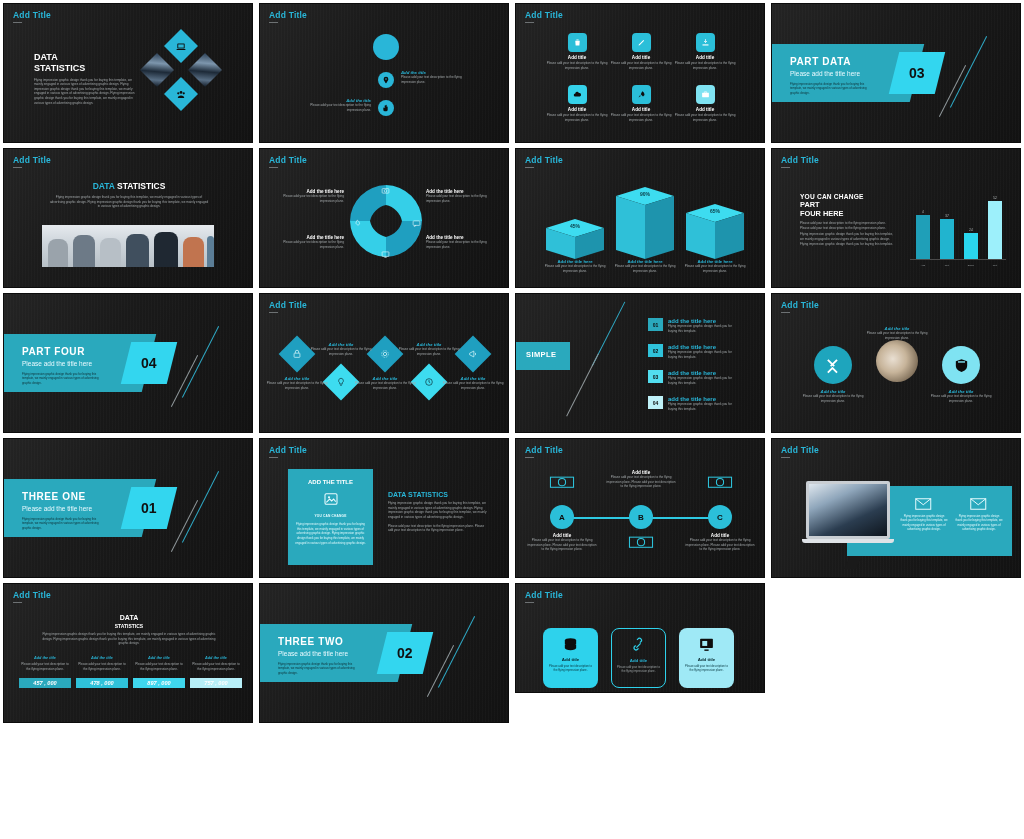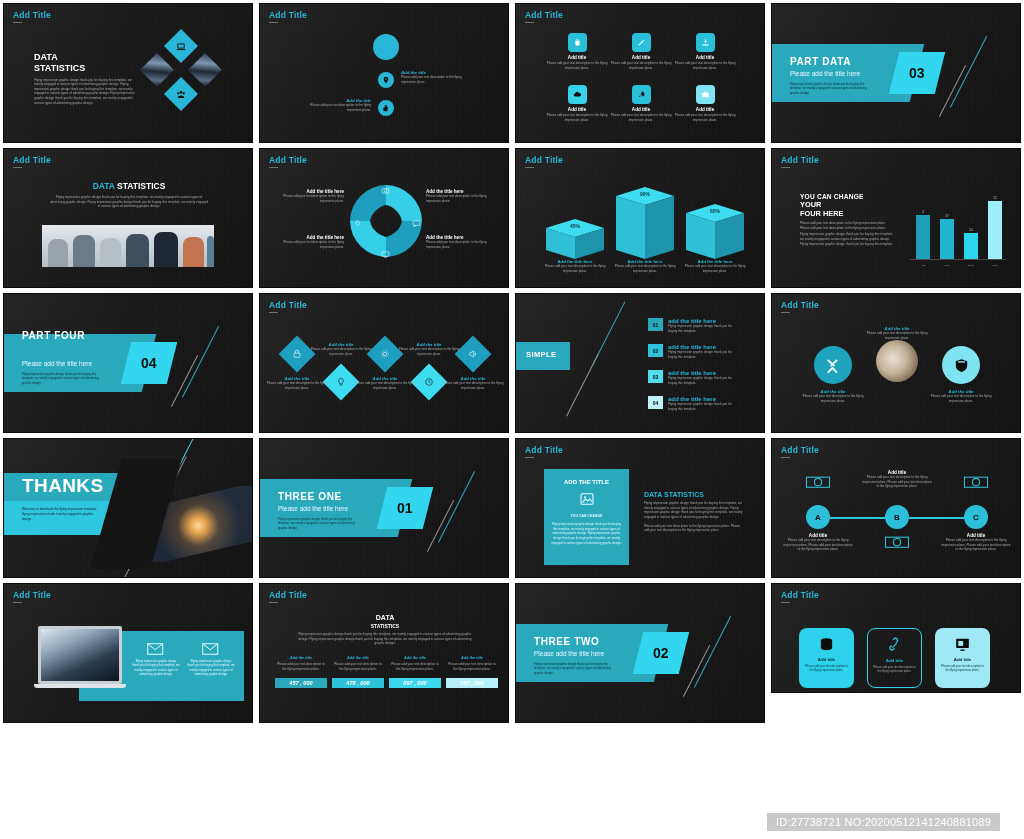--- a/index.html
+++ b/index.html
@@ -368,21 +368,21 @@
   </div>
 
   <div class="slide">
     <div class="hdr">
       <div class="t">Add Title</div>
       <div class="s"></div>
       <div class="u"></div>
     </div>
     <div style="position:absolute;left:28px;top:44px;width:90px;">
       <div style="font-size:6.6px;font-weight:bold;color:#fff;letter-spacing:.2px;">YOU CAN CHANGE</div>
-      <div style="font-size:7.4px;font-weight:bold;color:#fff;">YOUR</div>
+      <div style="font-size:7.4px;font-weight:bold;color:#fff;">PART</div>
       <div style="font-size:7.4px;font-weight:bold;color:#fff;">FOUR HERE</div>
       <div class="tiny" style="margin-top:3px;width:96px;">Please add your text description to the flying impression plane. Please add your text description to the flying impression plane.</div>
       <div class="tiny" style="margin-top:2px;width:96px;">Flying impression graphic design thank you for buying this template, we mainly engaged in various types of advertising graphic design. Flying impression graphic design thank you for buying this template.</div>
     </div>
 
     <div style="position:absolute;left:138px;top:30px;width:96px;height:90px;">
       <div style="position:absolute;left:0;bottom:9px;width:96px;height:1px;background:#4a4a4a;"></div>
       <div style="position:absolute;left:6px;bottom:10px;width:14px;height:44px;background:#1f9fb8;"></div>
       <div style="position:absolute;left:6px;bottom:55px;width:14px;text-align:center;font-size:2.6px;color:#cfd4d6;">4</div>
       <div style="position:absolute;left:30px;bottom:10px;width:14px;height:40px;background:#21b4cf;"></div>
@@ -398,21 +398,21 @@
     </div>
   </div>
 
   <div class="slide">
     <div class="stripe" style="left:196px;top:28px;width:1.2px;height:80px;"></div>
     <div class="stripe gy2" style="left:180px;top:58px;width:1px;height:58px;"></div>
     <div class="banner banner-sk" style="left:-20px;top:40px;width:165px;height:58px;"></div>
     <div class="numbox" style="left:122px;top:48px;width:46px;height:42px;">
       <span style="font-size:14px;">04</span>
     </div>
-    <div style="position:absolute;left:18px;top:36px;font-size:10px;font-weight:bold;color:#fff;letter-spacing:.6px;">PART FOUR</div>
+    <div style="position:absolute;left:18px;top:52px;font-size:10px;font-weight:bold;color:#fff;letter-spacing:.6px;">PART FOUR</div>
     <div style="position:absolute;left:18px;top:66px;font-size:6.5px;color:#eafaff;">Please add the title here</div>
     <div class="tiny" style="position:absolute;left:18px;top:78px;width:86px;color:#0e3339;font-size:2.9px;">Flying impression graphic design thank you for buying this template, we mainly engaged in various types of advertising graphic design.</div>
   </div>
 
   <div class="slide">
     <div class="hdr">
       <div class="t">Add Title</div>
       <div class="s"></div>
       <div class="u"></div>
     </div>
@@ -532,32 +532,20 @@
     <div class="ctr" style="position:absolute;left:88px;top:32px;width:74px;">
       <div class="ttl-sm">Add the title</div>
       <div class="tiny">Please add your text description to the flying impression plane.</div>
     </div>
     <div class="ctr" style="position:absolute;left:152px;top:95px;width:74px;">
       <div class="ttl-sm">Add the title</div>
       <div class="tiny">Please add your text description to the flying impression plane.</div>
     </div>
   </div>
 
-  <div class="slide">
-    <div class="stripe" style="left:168px;top:-20px;width:1.4px;height:120px;background:#3fd3ea;"></div>
-    <div class="stripe gy2" style="left:150px;top:10px;width:1px;height:140px;"></div>
-    <div style="position:absolute;left:135px;top:56px;width:125px;height:58px;transform:skewY(-13deg);overflow:hidden;">
-      <div class="photo-city" style="width:100%;height:100%;transform:skewY(13deg) scale(1.3);"></div>
-    </div>
-    <div class="banner" style="left:-8px;top:34px;width:150px;height:28px;background:#2aa9bd;"></div>
-    <div class="banner" style="left:-8px;top:62px;width:118px;height:34px;background:#2fc6e0;"></div>
-    <div style="position:absolute;left:102px;top:20px;width:60px;height:110px;background:#141414;transform:skewX(-16deg);"></div>
-    <div style="position:absolute;left:18px;top:36px;font-size:19px;font-weight:bold;color:#fff;letter-spacing:.4px;">THANKS</div>
-    <div class="tiny" style="position:absolute;left:18px;top:68px;width:82px;color:#0c2a30;font-size:3.2px;">Welcome to download the flying impression template, flying impression studio mainly engaged in graphic design.</div>
-  </div>
 
   <div class="slide">
     <div class="stripe" style="left:196px;top:28px;width:1.2px;height:80px;"></div>
     <div class="stripe gy2" style="left:180px;top:58px;width:1px;height:58px;"></div>
     <div class="banner banner-sk" style="left:-20px;top:40px;width:165px;height:58px;"></div>
     <div class="numbox" style="left:122px;top:48px;width:46px;height:42px;">
       <span style="font-size:14px;">01</span>
     </div>
     <div style="position:absolute;left:18px;top:52px;font-size:10px;font-weight:bold;color:#fff;letter-spacing:.6px;">THREE ONE</div>
     <div style="position:absolute;left:18px;top:66px;font-size:6.5px;color:#eafaff;">Please add the title here</div>
@@ -735,14 +723,13 @@
         </svg>
       <div style="margin-top:4px;font-size:4.4px;font-weight:bold;color:#06272d;">Add title</div>
       <div style="margin:2px 5px 0;font-size:2.8px;line-height:1.6;color:#0b3942;">Please add your text description to the flying impression plane.</div>
     </div>
   </div>
 
   <div class="slide empty lastrow"></div>
   <div class="slide empty lastrow"></div>
   <div class="slide empty lastrow"></div>
 
-  <div id="idbar">ID:27738721 NO:20200512141240881089</div>
 </div>
 
 </body></html>

